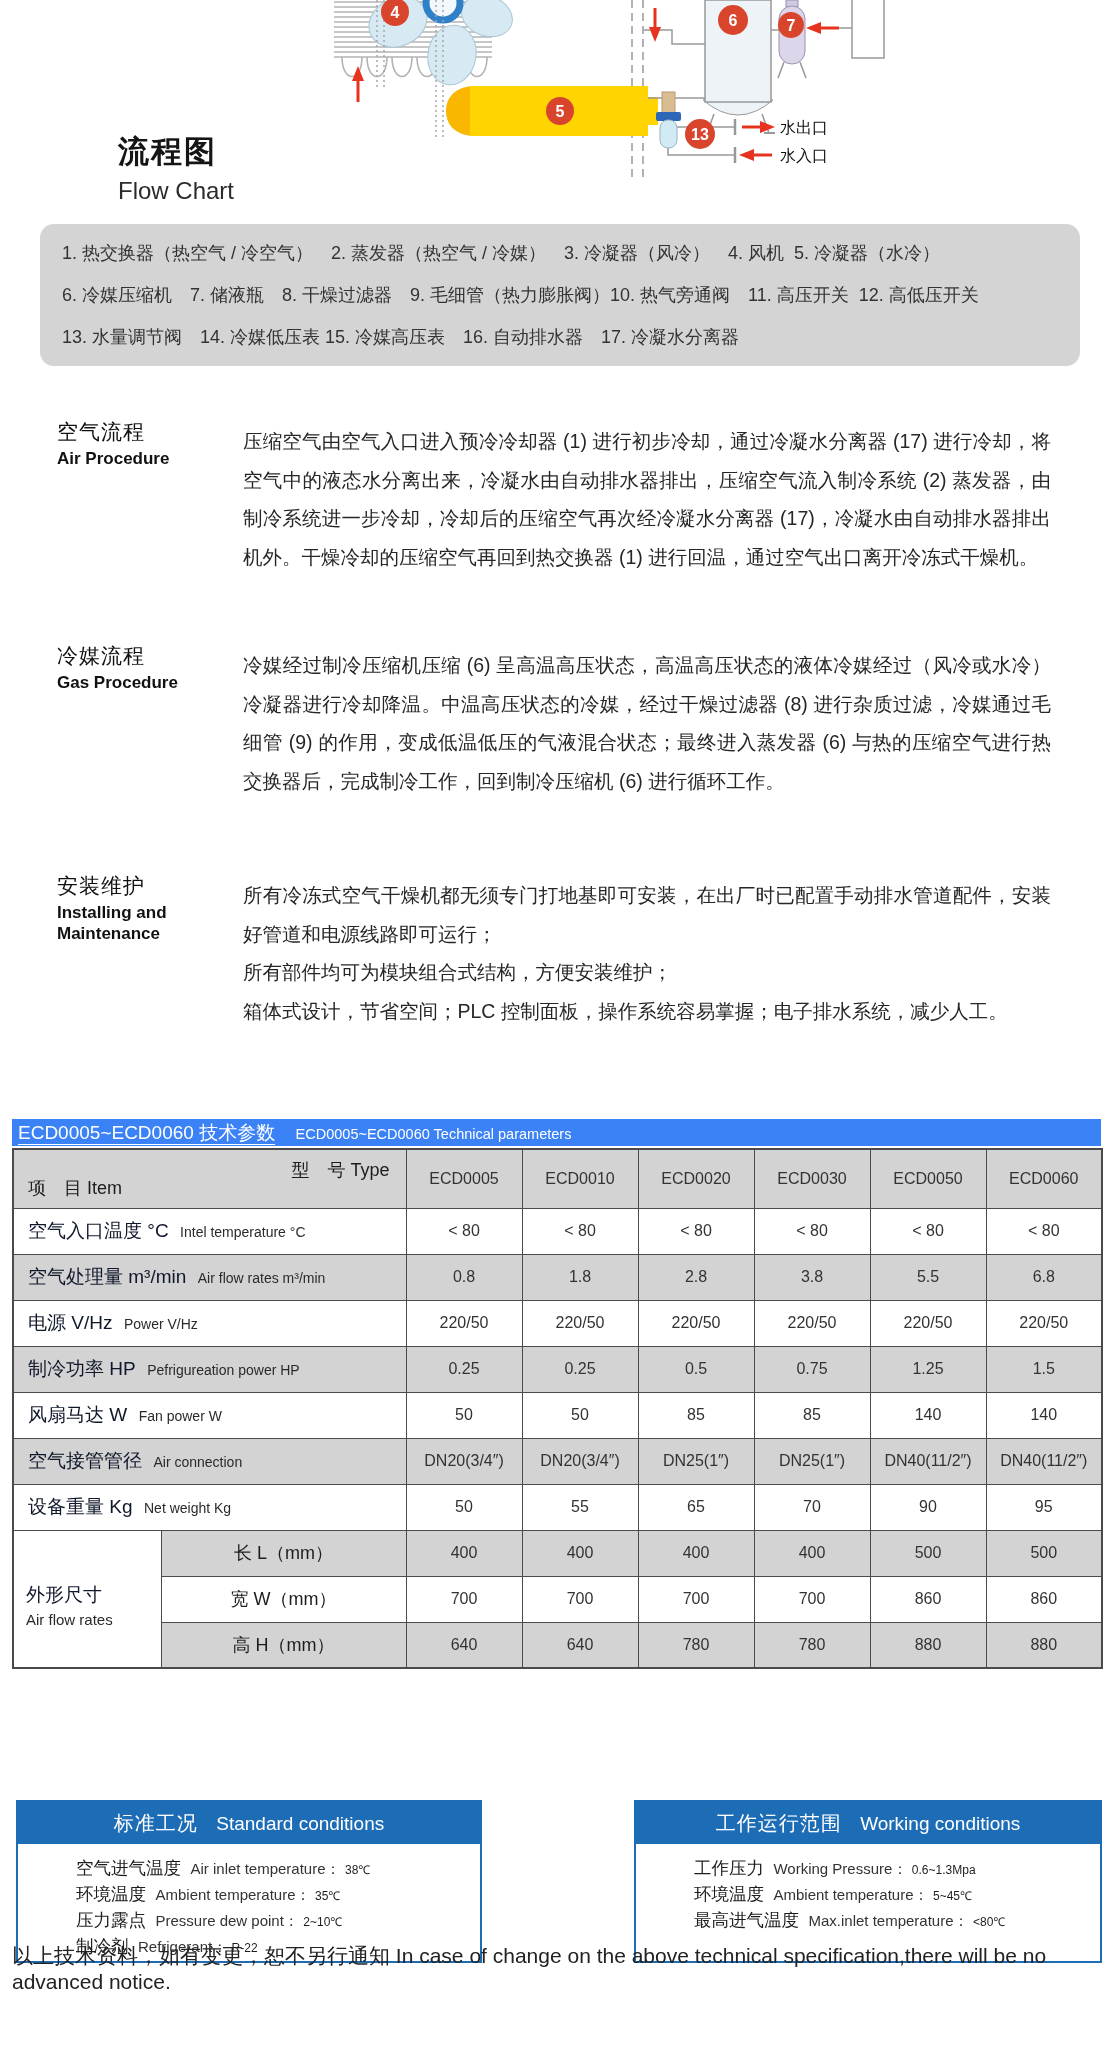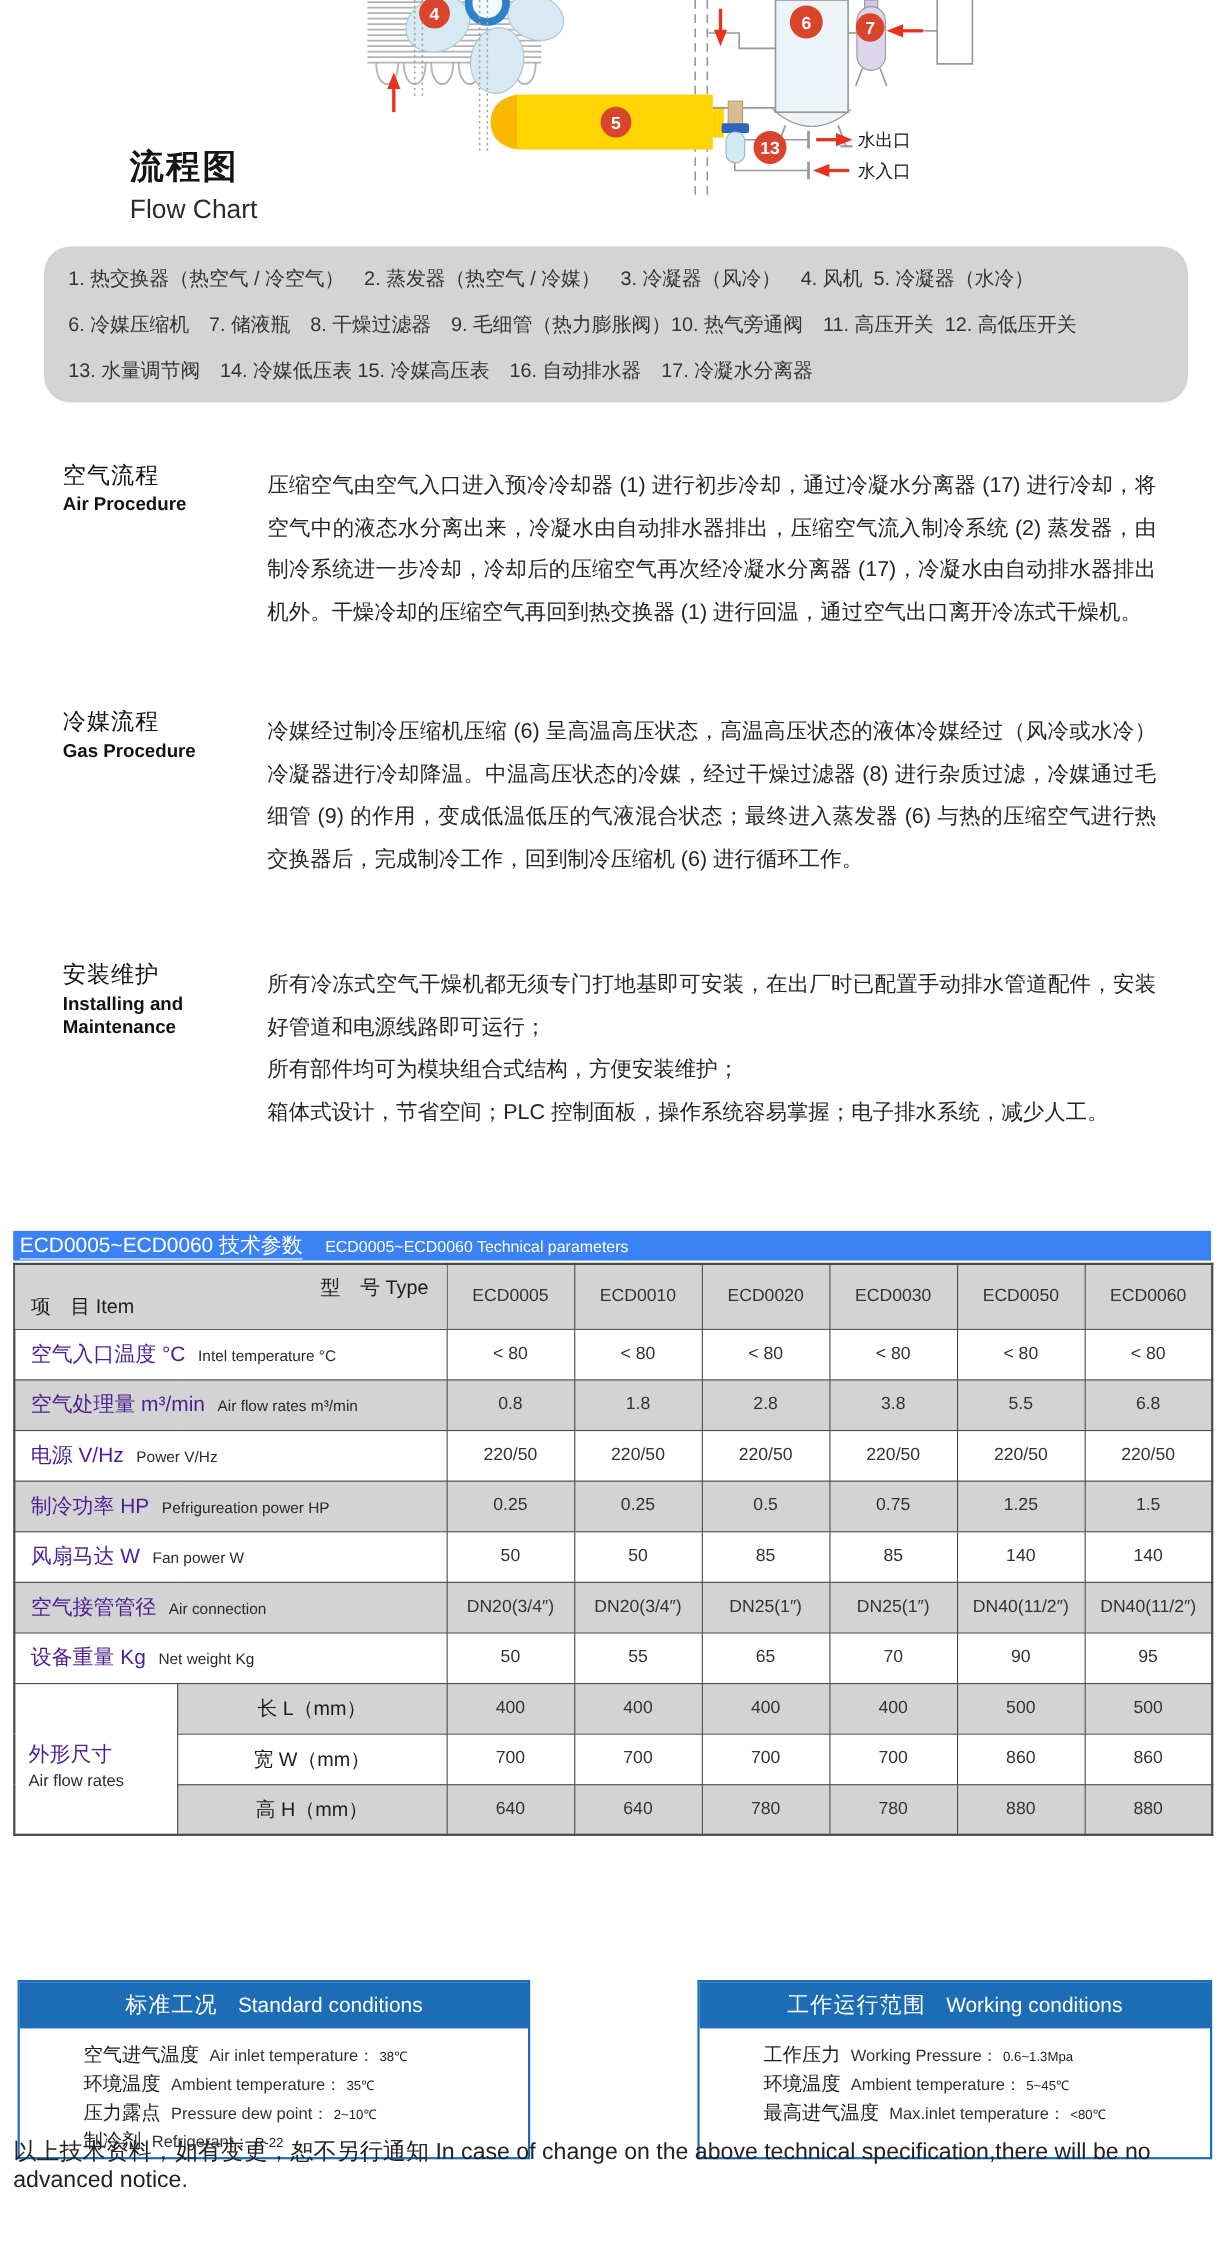--- a/index.html
+++ b/index.html
@@ -4,21 +4,21 @@
 <style>
   html,body{margin:0;padding:0;background:#fff;}
   .page{position:relative;width:1120px;height:2045px;background:#fff;overflow:hidden;
         font-family:"Liberation Sans",sans-serif;color:#222;}
   
   .page-title{position:absolute;left:118px;top:84px;margin-top:47px;}
   .page-title .cn{font-size:31px;font-weight:bold;letter-spacing:2px;color:#151515;}
   .page-title .en{font-size:24px;color:#2b2b2b;margin-top:4px;}
   
   .legend{position:absolute;left:40px;top:224px;width:1040px;background:#d4d4d4;
-          border-radius:24px;padding:8px 22px;box-sizing:border-box;}
+          border-radius:14px;padding:8px 22px;box-sizing:border-box;}
   .legend-line{font-size:18px;line-height:42px;color:#333;white-space:pre-wrap;}
   
   .sec-label{position:absolute;left:57px;width:180px;}
   .sec-label .cn{font-size:21px;font-weight:normal;color:#111;letter-spacing:1px;}
   .sec-label .en{font-size:17px;font-weight:bold;color:#111;margin-top:2px;white-space:pre-line;line-height:21px;}
   .sec-body{position:absolute;left:243px;width:808px;font-size:19.5px;line-height:38.5px;
             color:#262626;text-align:justify;white-space:pre-line;}
   
   .tbar{position:absolute;left:12px;top:1119px;width:1089px;height:27px;background:#3b82f6;
         color:#fff;line-height:27px;box-sizing:border-box;padding-left:6px;}
@@ -26,21 +26,21 @@
   .tbar .tt-en{font-size:14.5px;margin-left:16px;}
   
   table.params{position:absolute;left:12px;top:1148px;width:1089px;border-collapse:collapse;
                table-layout:fixed;border:2px solid #4a4a4a;}
   .params td{border:1px solid #4a4a4a;height:46px;box-sizing:border-box;}
   .params tr.g td{background:#d3d3d3;}
   .params tr.w td{background:#fff;}
   .params tr.hdr td{height:59px;}
   .params td.val{text-align:center;font-size:16px;color:#333;}
   .params td.lab{padding-left:14px;}
-  .lcn{font-size:19px;color:#4c1d95;margin-top:12px;}
+  .lcn{font-size:19px;color:#0f172a;margin-top:12px;}
   .len{font-size:14px;color:#2a2a2a;margin-left:7px;}
   .params td.corner{position:relative;background:
       linear-gradient(to bottom right,transparent calc(50% - 0.8px),#4a4a4a calc(50% - 0.8px),
       #4a4a4a calc(50% + 0.8px),transparent calc(50% + 0.8px)) #d3d3d3;}
   .c-top{position:absolute;top:8px;right:16px;font-size:18px;color:#1d1d1d;}
   .c-bot{position:absolute;bottom:8px;left:14px;font-size:18px;color:#1d1d1d;}
   .params td.dimlab{background:#fff !important;padding-left:12px;}
   .params td.dimlab .lcn{font-size:19px;display:block;}
   .params td.dimlab .len2{font-size:15px;color:#2a2a2a;display:block;margin-top:3px;}
   .params td.sublab{text-align:center;font-size:18px;color:#1d1d1d;}

